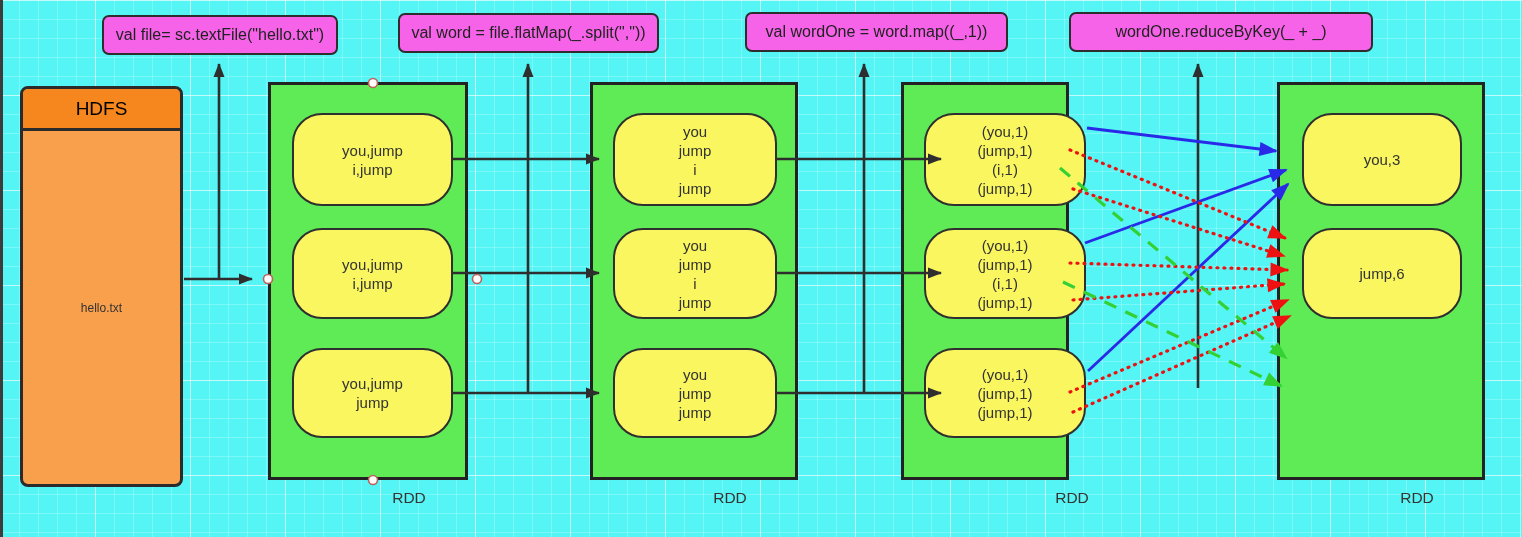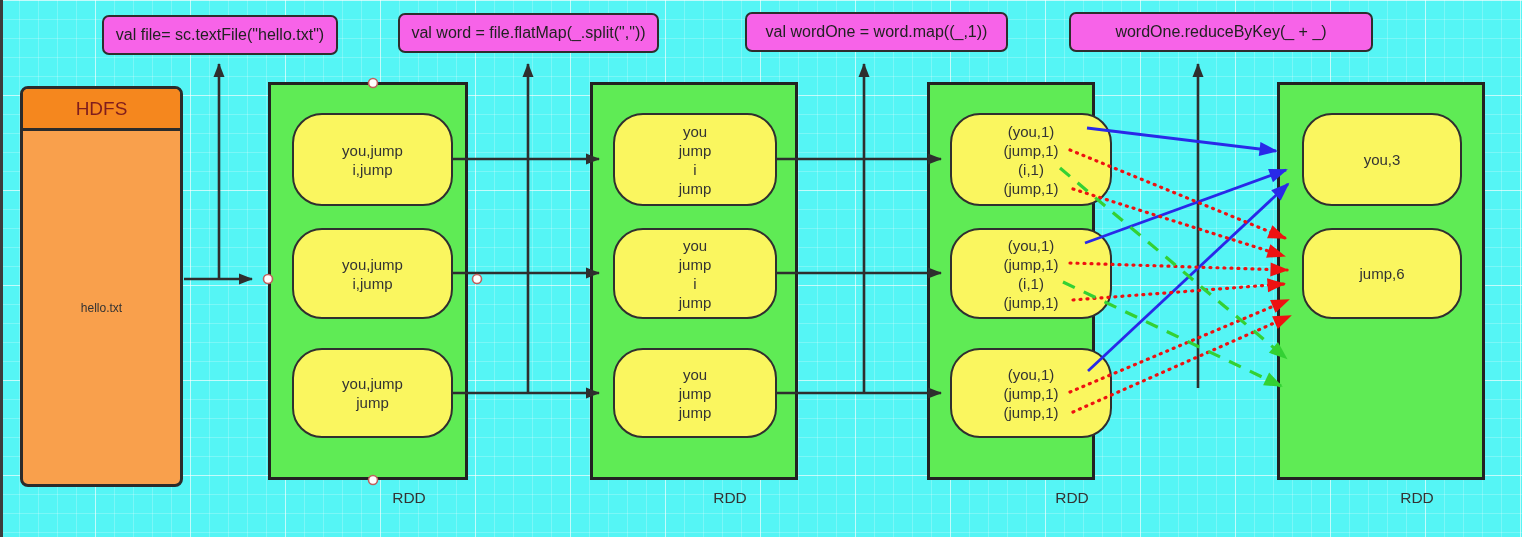--- a/index.html
+++ b/index.html
@@ -20,21 +20,21 @@
     background:#F763E8;border:2.5px solid #2D2D2D;border-radius:7px;
     display:flex;align-items:center;justify-content:center;
     font-size:16px;color:#222;white-space:nowrap;
   }
   .hdfs{
     position:absolute;left:20px;top:86px;width:163px;height:401px;box-sizing:border-box;
     border:3px solid #2B2B2B;border-radius:8px;background:#F9A04C;overflow:hidden;
   }
   .hdfs-header{
     height:39px;background:#F5871E;border-bottom:3px solid #2B2B2B;
-    display:flex;align-items:center;justify-content:center;font-size:19px;color:#7f1d1d;text-align:right;
+    display:flex;align-items:center;justify-content:center;font-size:19px;color:#000000;text-align:right;
   }
   .hdfs-body{
     position:absolute;left:0;right:0;top:42px;bottom:0;
     display:flex;align-items:center;justify-content:center;font-size:12px;
   }
   .rdd{
     position:absolute;top:82px;height:398px;box-sizing:border-box;
     background:#5FEB55;border:3px solid #222222;
   }
   .pill{
@@ -101,21 +101,21 @@
       <div>i</div>
       <div>jump</div>
     </div>
     <div class="pill" style="left:20px;top:263px;width:164px;height:90px;">
       <div>you</div>
       <div>jump</div>
       <div>jump</div>
     </div>
   </div>
 
-  <div class="rdd" style="left:927px;width:168px;">
+  <div class="rdd" style="left:901px;width:168px;">
     <div class="pill" style="left:20px;top:28px;width:162px;height:93px;">
       <div>(you,1)</div>
       <div>(jump,1)</div>
       <div>(i,1)</div>
       <div>(jump,1)</div>
     </div>
     <div class="pill" style="left:20px;top:143px;width:162px;height:91px;">
       <div>(you,1)</div>
       <div>(jump,1)</div>
       <div>(i,1)</div>

